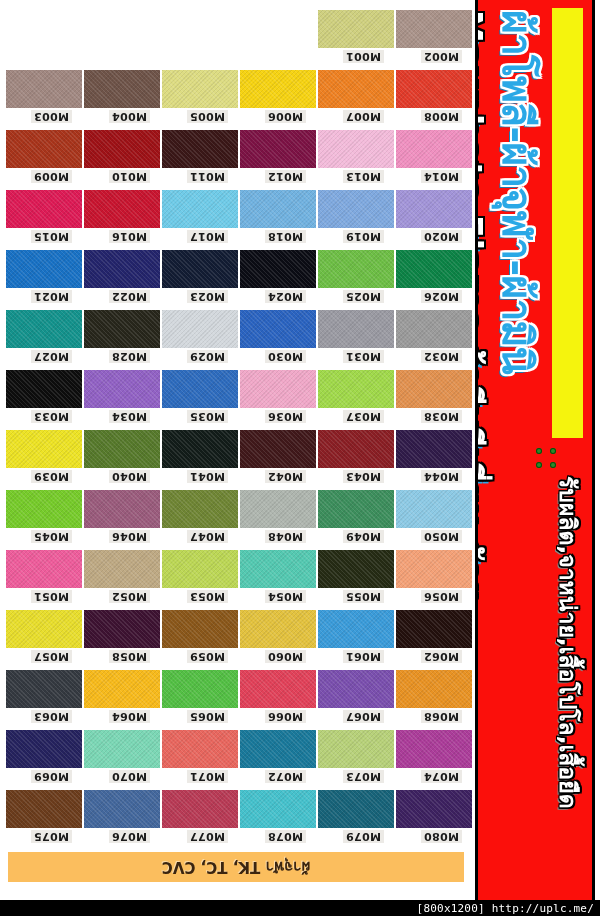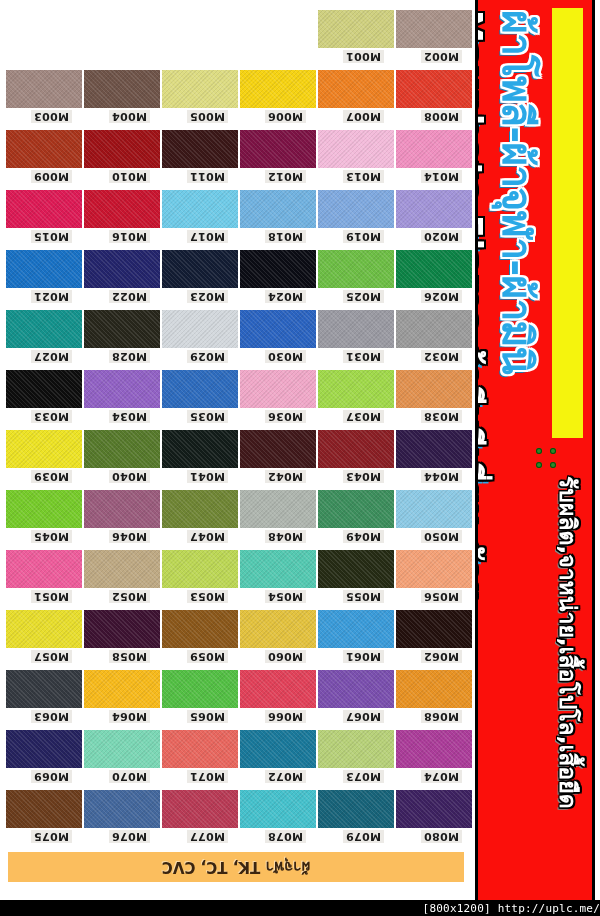--- a/index.html
+++ b/index.html
@@ -108,21 +108,21 @@
     text-shadow:1px 1px 0 rgba(255,255,255,.45);
   }
   
   #wm{
     position:absolute;left:0;top:900px;width:600px;height:16px;
     background:#000;color:#fff;
     display:flex;align-items:center;justify-content:flex-end;
   }
   #wm span{
     font-family:"DejaVu Sans Mono","Liberation Mono",monospace;
-    font-size:11px;letter-spacing:.2px;padding-right:0;
+    font-size:11px;letter-spacing:.2px;padding-right:6px;
   }
 </style>
 </head>
 <body>
 
 <div id="poster">
 
   <div id="banner">
     <div class="vert-wrap" id="title-th">ผ้าโพลี-ผ้าจุฬา-ผ้ามินิ</div>
     <div class="vert-wrap" id="title-en">Maxphoto Flame ผ้าสีพรีเมี่ยม ตัวย</div>

